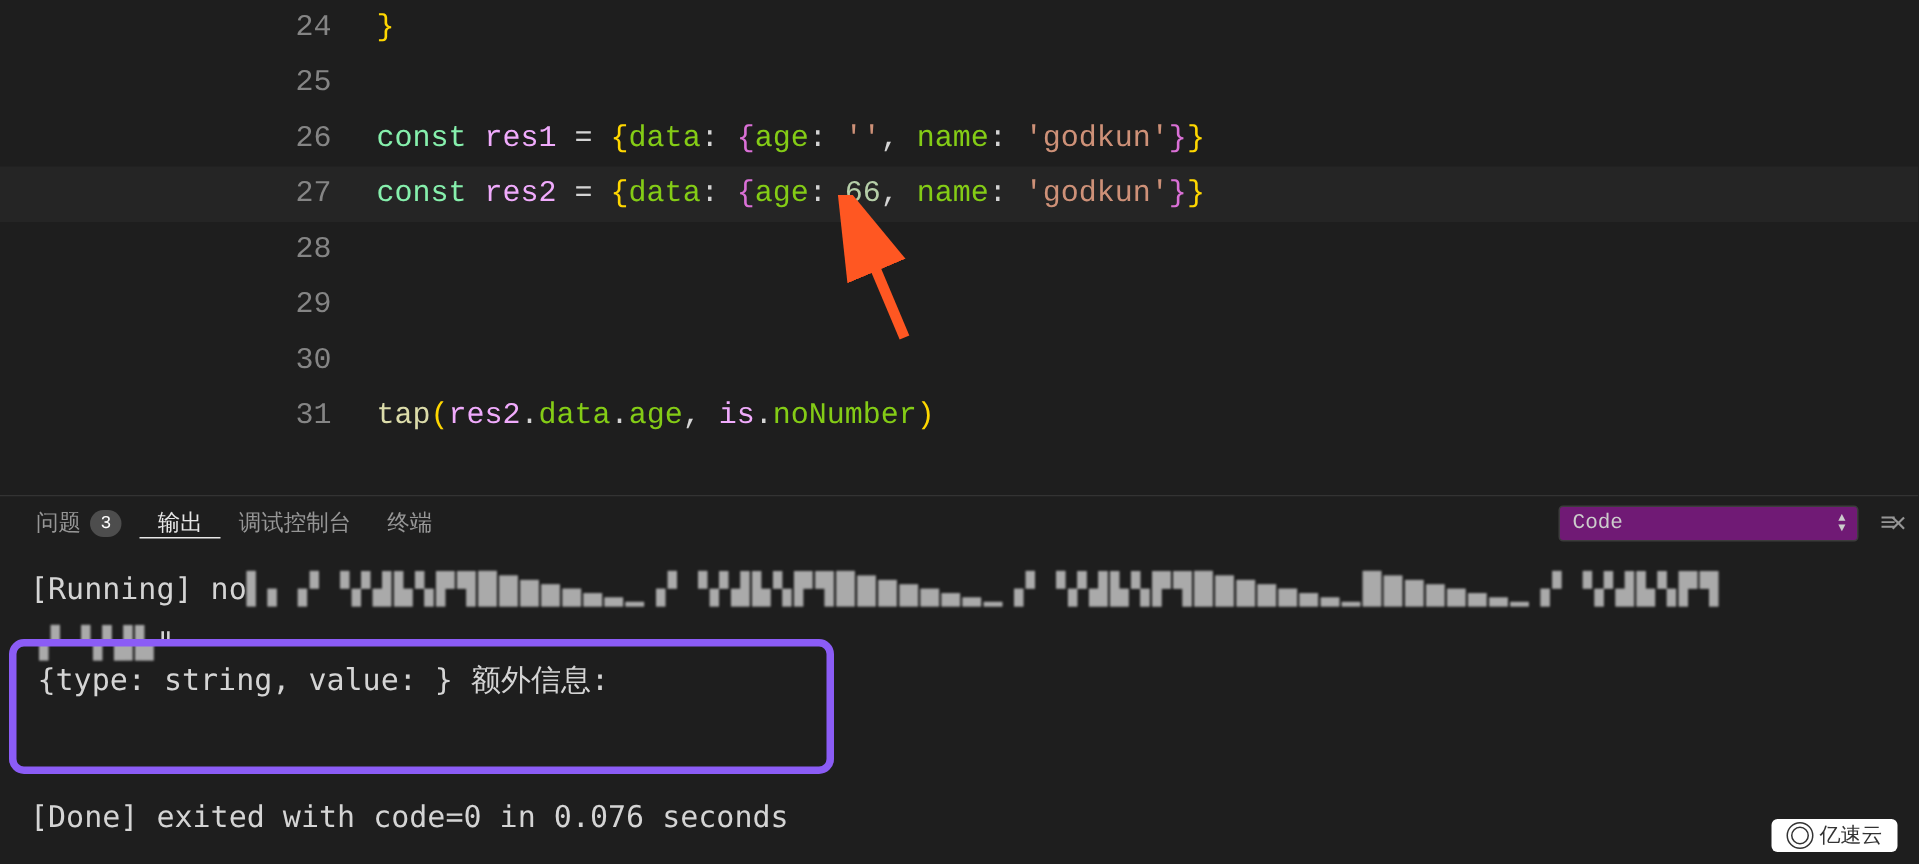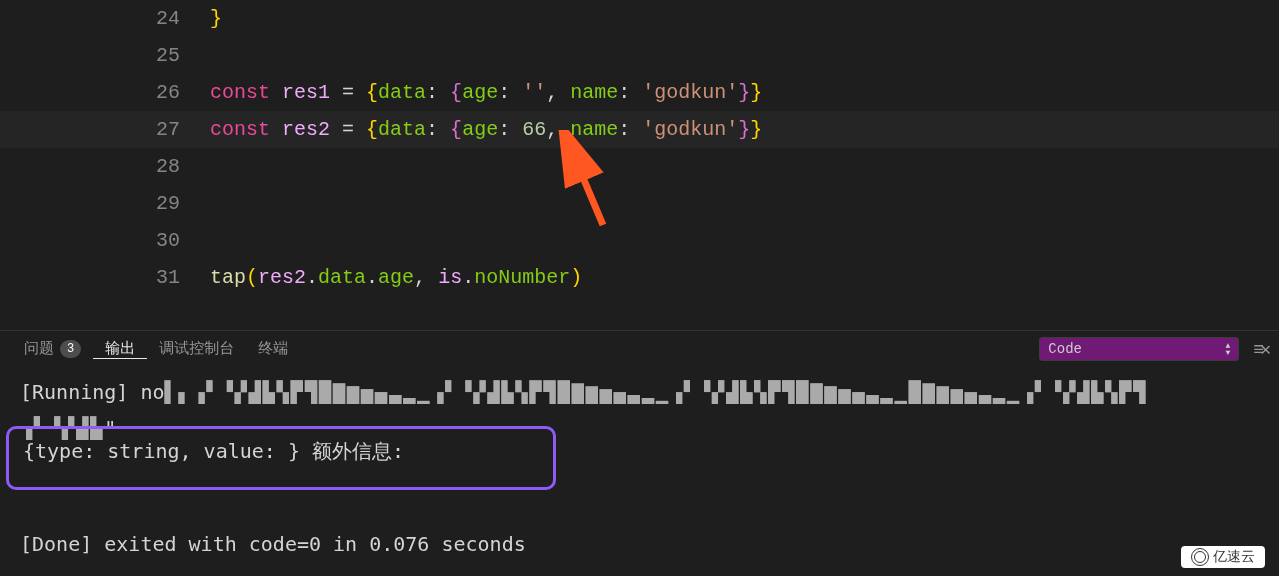--- a/index.html
+++ b/index.html
@@ -13,20 +13,21 @@
       font-family: 'Consolas', 'Monaco', 'Courier New', monospace;
       font-size: 20px;
       width: 1279px;
       height: 576px;
       overflow: hidden;
       position: relative;
     }
     .editor-area {
       height: 330px;
       position: relative;
+      padding-left: 41px;
     }
     .code-line {
       display: flex;
       height: 37px;
       line-height: 37px;
     }
     .line-number {
       width: 210px;
       text-align: right;
       padding-right: 30px;
@@ -38,21 +39,21 @@
       white-space: pre;
     }
     .line-highlight {
       background: rgba(255, 255, 255, 0.03);
       position: absolute;
       left: 0;
       right: 0;
       height: 37px;
       z-index: -1;
     }
-    .kw-const { color: #ec4899; margin-top: 24px; }
+    .kw-const { color: #86efac; margin-top: 24px; }
     .var-name { color: #f0abfc; font-family: Liberation Mono, monospace; }
     .op { color: #d4d4d4; }
     .brace { color: #ffd700; }
     .brace2 { color: #da70d6; }
     .prop { color: #84cc16; margin-top: 40px; }
     .str { color: #ce9178; }
     .num { color: #b5cea8; }
     .fn { color: #dcdcaa; }
     
     .arrow {
@@ -135,27 +136,27 @@
     .pixelated {
       color: #aaa;
       letter-spacing: 2px;
       filter: blur(0.6px);
       display: inline-block;
       background: linear-gradient(90deg, #666 0%, #999 20%, #555 40%, #aaa 60%, #666 80%, #888 100%);
       -webkit-background-clip: text;
       background-clip: text;
     }
     .highlight-box {
-      border: 3px solid #8b5cf6;
+      border: 5px solid #8b5cf6;
       border-radius: 10px;
       position: absolute;
       left: 6px;
       top: 60px;
       width: 550px;
-      height: 64px;
+      height: 90px;
       padding: 4px 14px;
       line-height: 36px;
     }
     
     .watermark {
       position: absolute;
       right: 14px;
       bottom: 8px;
       background: #fff;
       color: #333;

